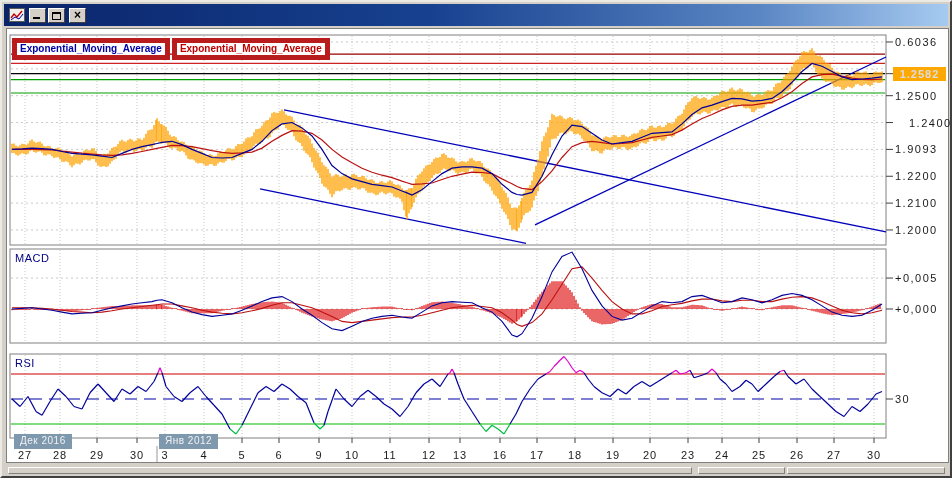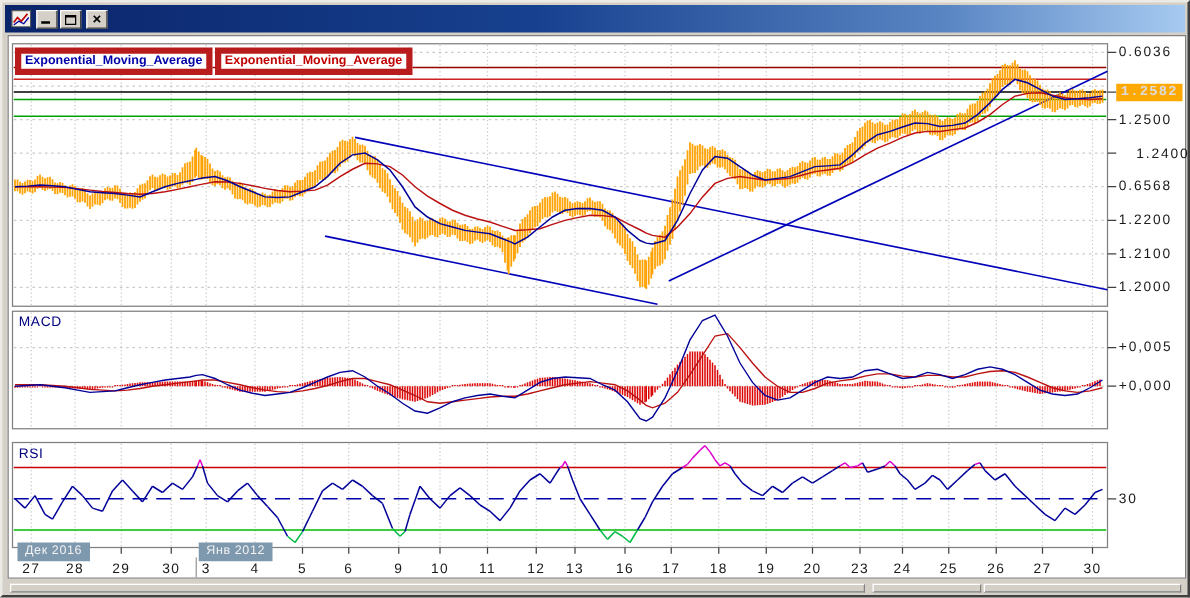--- a/index.html
+++ b/index.html
@@ -1209,21 +1209,21 @@
       <line x1="795" y1="436" x2="795" y2="441" stroke="#404040" stroke-width="1"></line>
       <line x1="832" y1="436" x2="832" y2="441" stroke="#404040" stroke-width="1"></line>
       <line x1="872" y1="436" x2="872" y2="441" stroke="#404040" stroke-width="1"></line>
       <line x1="155" y1="444" x2="155" y2="460" stroke="#999999" stroke-width="1"></line>
     </svg>
 
   <div id="labels">
       <div class="ylab" style="left: 893px; top: 34px;">0.6036</div>
       <div class="ylab" style="left: 893px; top: 88px;">1.2500</div>
       <div class="ylab" style="left: 907px; top: 115px;">1.2400</div>
-      <div class="ylab" style="left: 893px; top: 141px;">0.6568</div>
+      <div class="ylab" style="left: 893px; top: 141px;">1.9093</div>
       <div class="ylab" style="left: 893px; top: 168px;">1.2200</div>
       <div class="ylab" style="left: 893px; top: 195px;">1.2100</div>
       <div class="ylab" style="left: 893px; top: 222px;">1.2000</div>
       <div class="ylab" style="left: 893px; top: 270px;">+0,005</div>
       <div class="ylab" style="left: 893px; top: 301px;">+0,000</div>
       <div class="ylab" style="left: 893px; top: 391px;">30</div>
       <div class="xlab" style="left: 23px; top: 447px;">27</div>
       <div class="xlab" style="left: 58px; top: 447px;">28</div>
       <div class="xlab" style="left: 95px; top: 447px;">29</div>
       <div class="xlab" style="left: 135px; top: 447px;">30</div>
@@ -1250,21 +1250,21 @@
     </div>
 
   <div class="legend-row">
     <span class="legend-box legend-blue">Exponential_Moving_Average</span>
     <span class="legend-box legend-red">Exponential_Moving_Average</span>
   </div>
 
   <div class="pane-label" style="top:250px">MACD</div>
   <div class="pane-label" style="top:355px">RSI</div>
 
-  <div class="price-badge" id="price-badge" style="background: rgb(255, 168, 0); color: rgb(220, 220, 220); top: 65px; font-family: Liberation Mono, monospace;">1.2582</div>
+  <div class="price-badge" id="price-badge" style="background: rgb(255, 168, 0); color: rgb(220, 220, 220); top: 65px;">1.2582</div>
 
   <div class="month-badge" style="left:12px">Дек 2016</div>
   <div class="month-badge" style="left:157px">Янв 2012</div>
 
   <div class="bottom-strip">
     <div class="splitter" style="left:2px;width:684px"></div>
     <div class="splitter" style="left:692px;width:87px"></div>
     <div class="splitter" style="left:781px;width:158px"></div>
   </div>
 </div>

